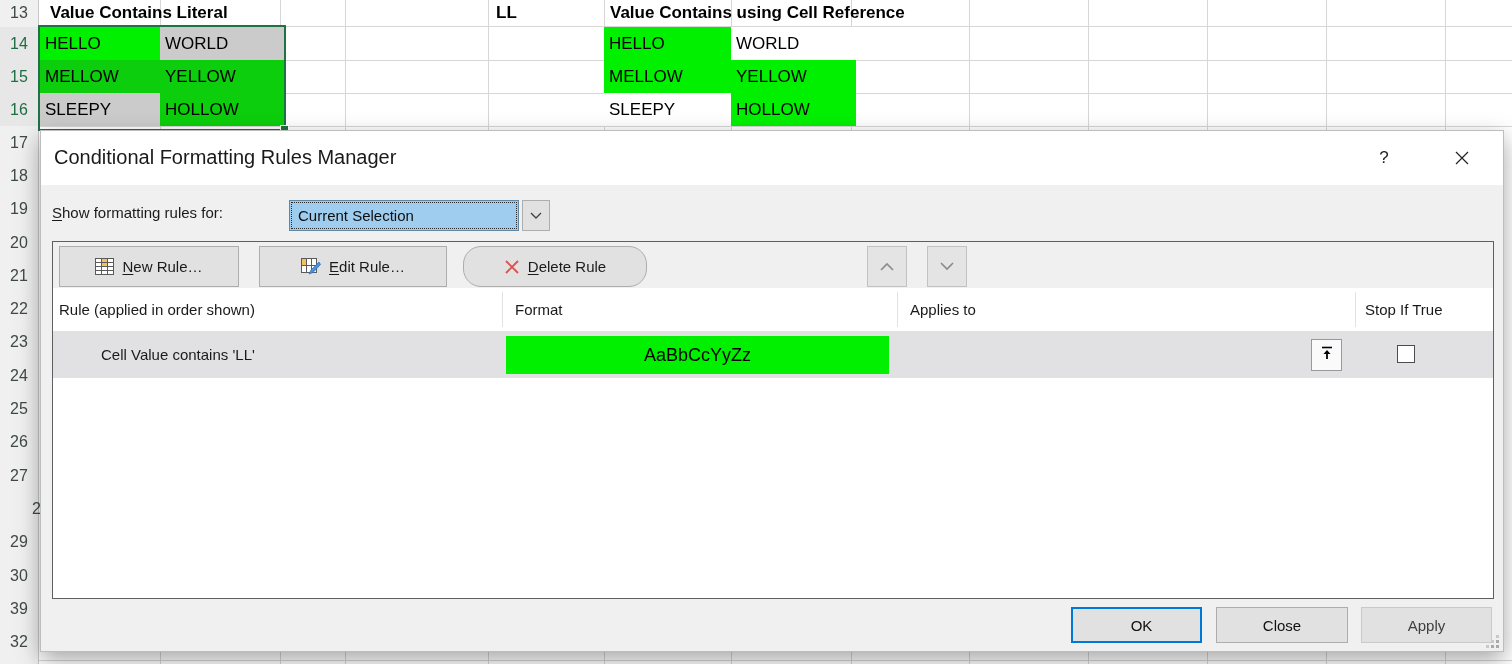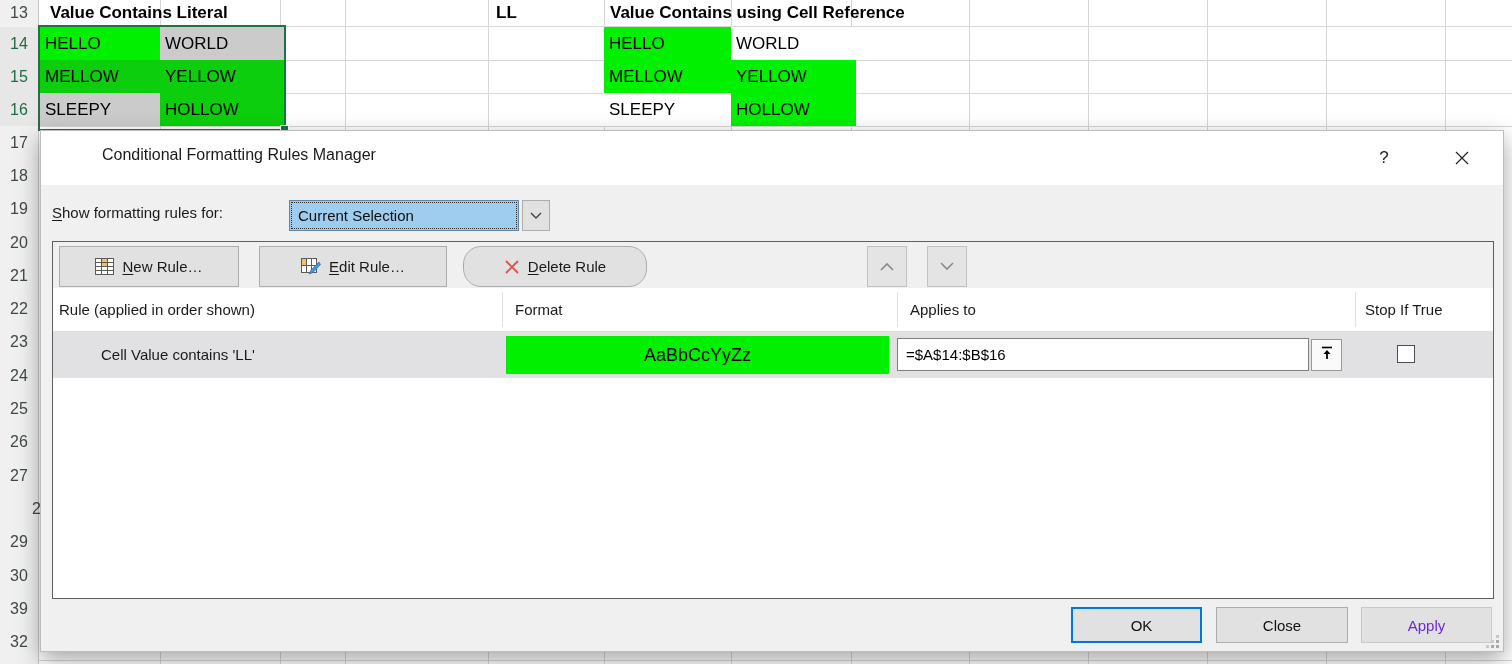--- a/index.html
+++ b/index.html
@@ -23,21 +23,21 @@
   .bg-gray-shade{background:#cbcbcb;}
   .bg-white{background:#ffffff;}
 
   .selection{position:absolute;left:38px;top:25px;width:244px;height:102px;border:2px solid #1f7244;pointer-events:auto;}
   .fill-handle{position:absolute;right:-5px;bottom:-5px;width:7px;height:7px;background:#1f7244;border:1px solid #ffffff;}
 
   
   .dialog{position:absolute;left:40px;top:130px;width:1464px;height:522px;background:#f0f0f0;
           border:1px solid #bdbdbd;box-shadow:0 8px 22px rgba(0,0,0,.35);box-sizing:border-box;}
   .titlebar{position:absolute;left:0;top:0;right:0;height:54px;background:#ffffff;}
-  .dlg-title{position:absolute;left:13px;top:15px;font-size:16px;color:#1a1a1a;margin-left:48px;}
+  .dlg-title{position:absolute;left:13px;top:15px;font-size:20px;color:#1a1a1a;}
   .titlebtn{position:absolute;top:10px;width:34px;height:34px;display:flex;align-items:center;justify-content:center;
             font-size:17px;color:#222;cursor:default;}
   .helpbtn{left:1326px;}
   .closebtn{left:1404px;}
 
   .showrow-label{position:absolute;left:11px;top:73px;font-size:15px;color:#1a1a1a;}
   u{text-decoration:underline;text-underline-offset:2px;}
   .combo{position:absolute;left:248px;top:69px;width:230px;height:31px;background:#9fcdef;
          border:1px solid #5e87a8;box-sizing:border-box;}
   .combo-inner{position:absolute;inset:1px;border:1px dotted #2a2a2a;display:flex;align-items:center;
@@ -64,21 +64,21 @@
   .applies-input{position:absolute;left:844px;top:7px;width:412px;height:33px;background:#fff;border:1px solid #808080;
                  box-sizing:border-box;display:flex;align-items:center;padding-left:8px;font-size:15px;color:#000;}
   .picker{position:absolute;left:1258px;top:8px;width:31px;height:32px;background:#fafafa;border:1px solid #999;
           box-sizing:border-box;display:flex;align-items:center;justify-content:center;}
   .stopchk{position:absolute;left:1344px;top:14px;width:18px;height:18px;background:#fff;border:1px solid #4d4d4d;box-sizing:border-box;}
 
   .footbtn{position:absolute;top:476px;height:36px;background:#e1e1e1;border:1px solid #adadad;box-sizing:border-box;
            display:flex;align-items:center;justify-content:center;font-size:15px;color:#111;}
   .okbtn{left:1030px;width:131px;border:2px solid #0078d7;padding-left:16px;}
   .closebtn2{left:1175px;width:132px;}
-  .applybtn{left:1320px;width:131px;color:#6d28d9;border-color:#c9c9c9;}
+  .applybtn{left:1320px;width:131px;color:#404040;border-color:#c9c9c9;}
 
   .grip{position:absolute;right:4px;bottom:3px;width:12px;height:12px;}
   .grip::before{content:"";position:absolute;right:0;bottom:0;width:3px;height:3px;background:#a9a9a9;
      box-shadow:-5px 0 0 #a9a9a9,-10px 0 0 #c9c9c9,0 -5px 0 #a9a9a9,0 -10px 0 #c9c9c9,-5px -5px 0 #c9c9c9;}
 </style>
 </head>
 <body>
 
 <div class="screen">
 
@@ -229,21 +229,20 @@
         <div class="colname" style="left:857px;">Applies to</div>
         <div class="colname" style="left:1312px;">Stop If True</div>
         <div class="coldiv" style="left:449px;"></div>
         <div class="coldiv" style="left:844px;"></div>
         <div class="coldiv" style="left:1302px;"></div>
       </div>
 
       <div class="rulerow">
         <div class="rulename">Cell Value contains 'LL'</div>
         <div class="swatch">AaBbCcYyZz</div>
-        <div class="applies-input">=$A$14:$B$16</div>
         <div class="picker">
           <span>
             <svg width="14" height="15" viewBox="0 0 14 15">
                 <path d="M2 1.5 H12" stroke="#000" stroke-width="1.6"></path>
                 <path d="M7 13 V6" stroke="#000" stroke-width="1.8"></path>
                 <path d="M3.5 8 L7 4 L10.5 8 Z" fill="#000"></path>
               </svg>
           </span>
         </div>
         <div class="stopchk"></div>

